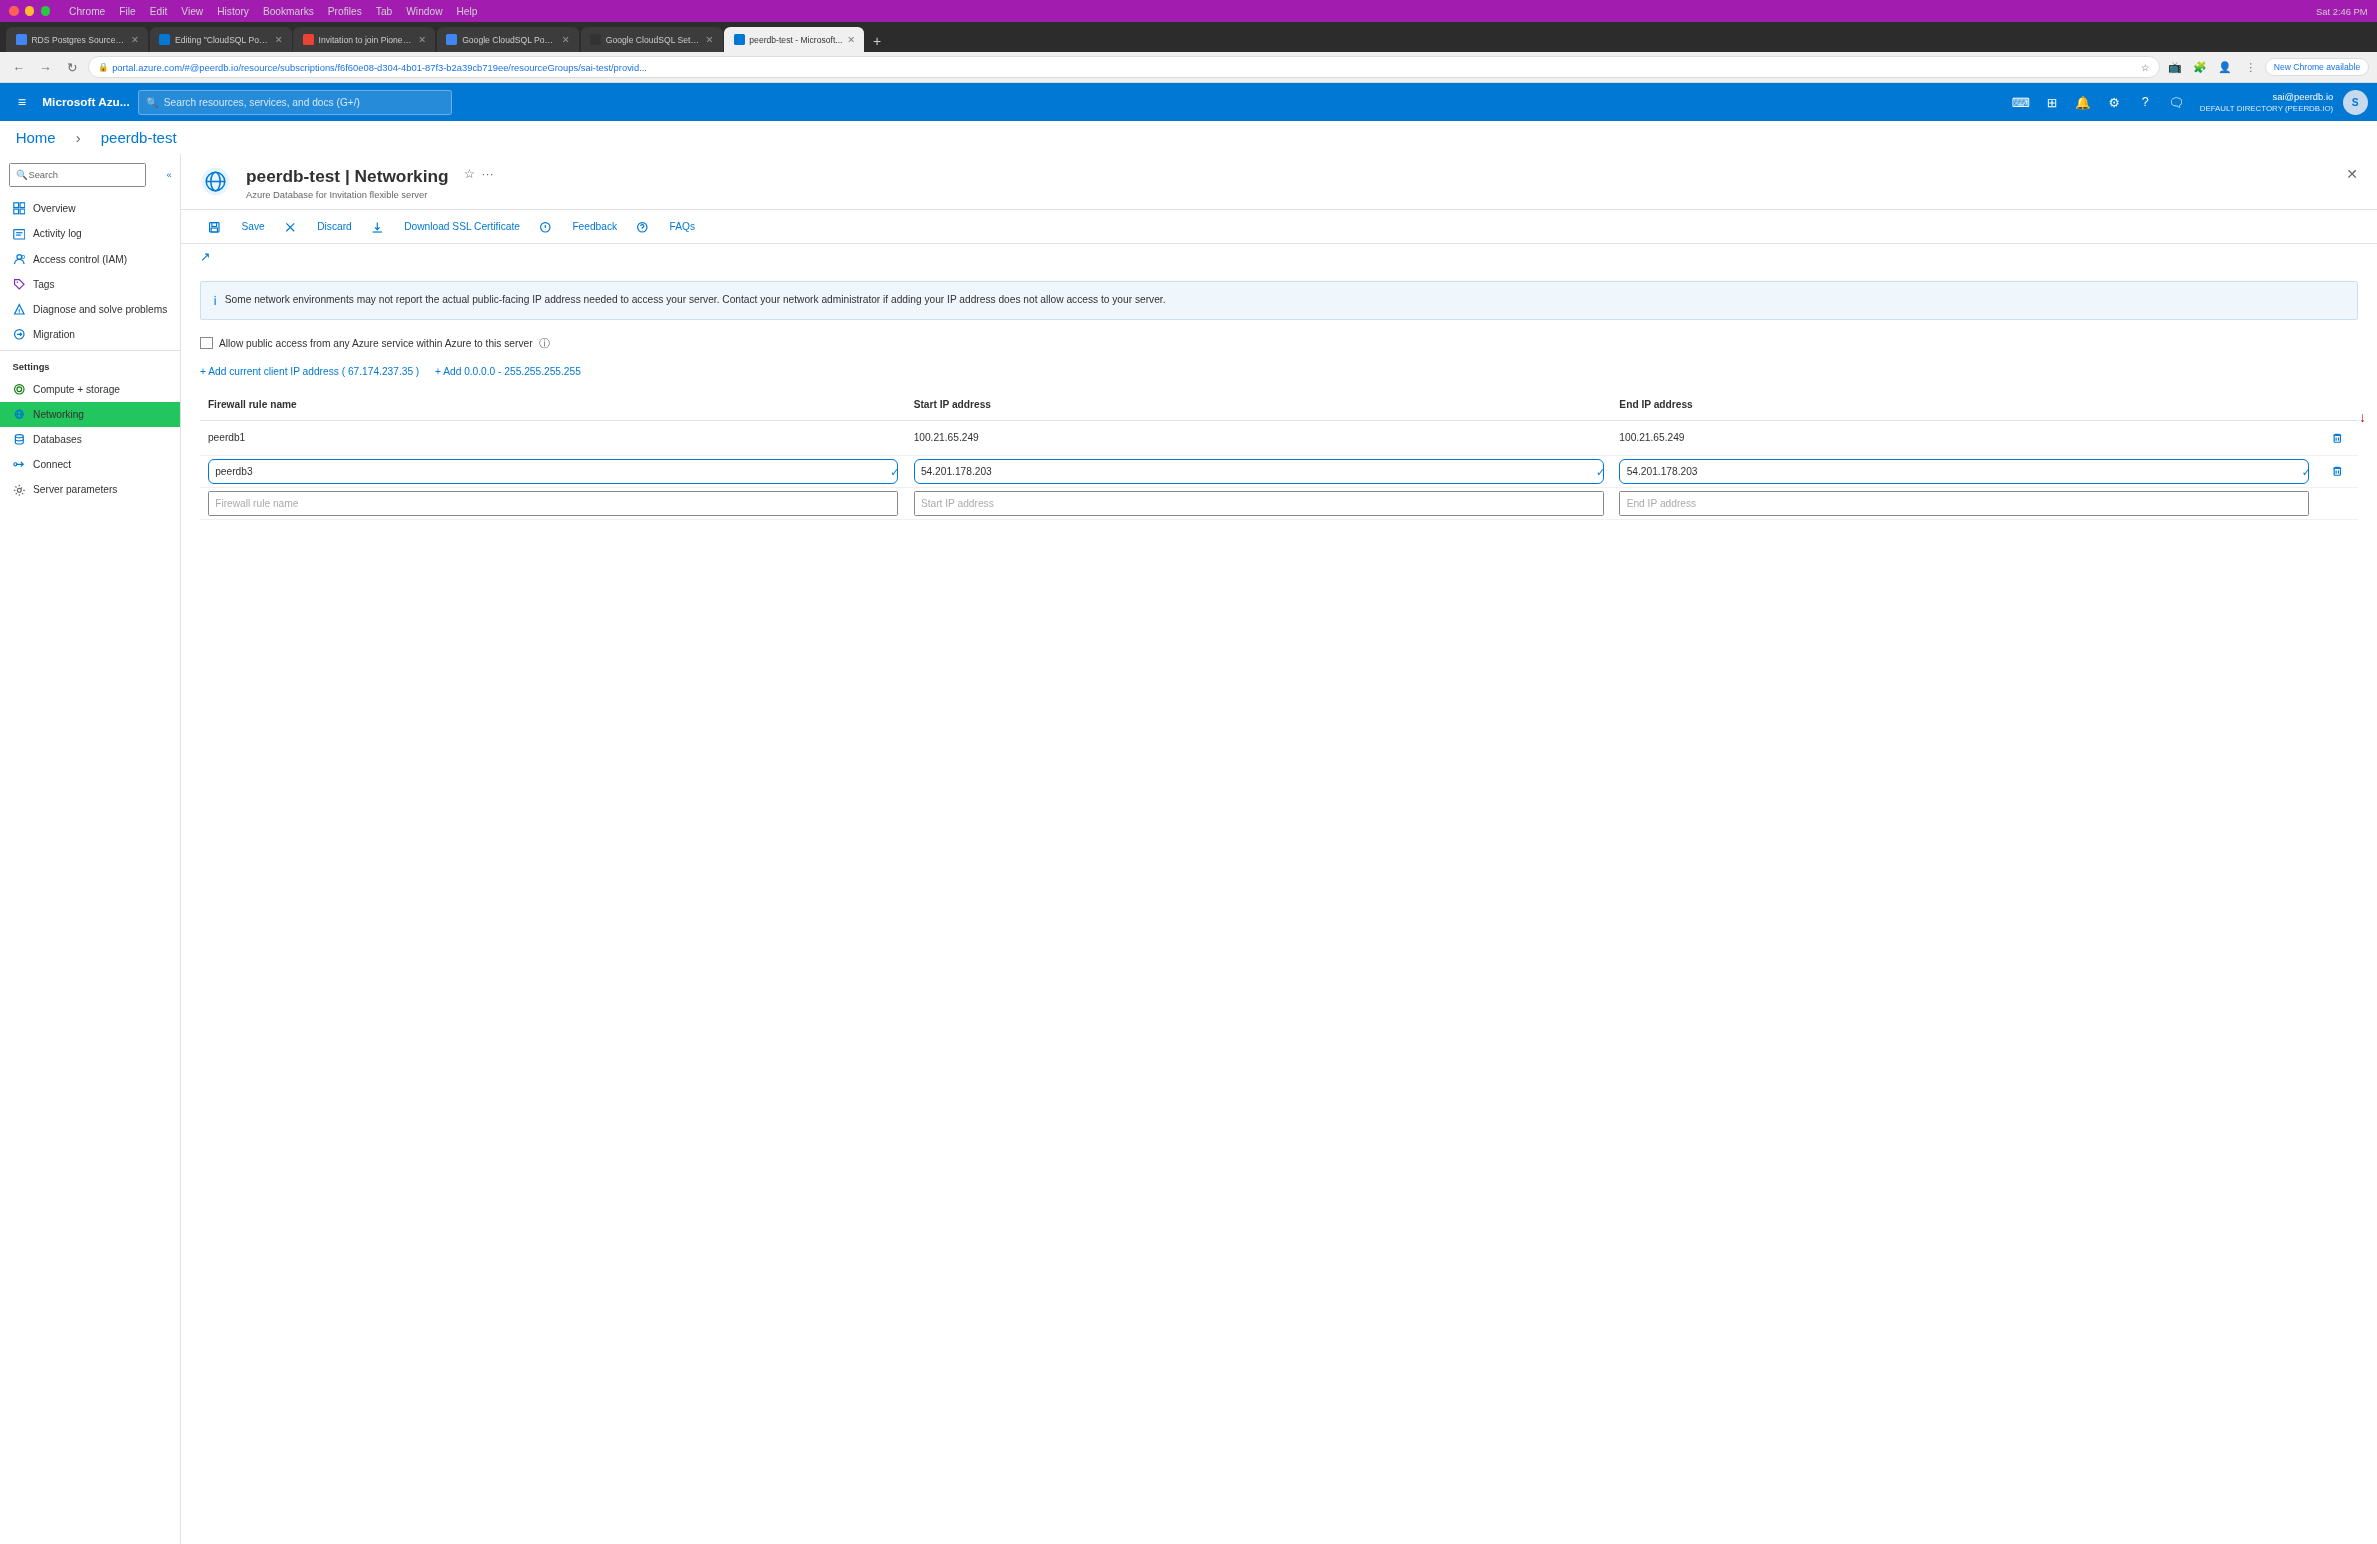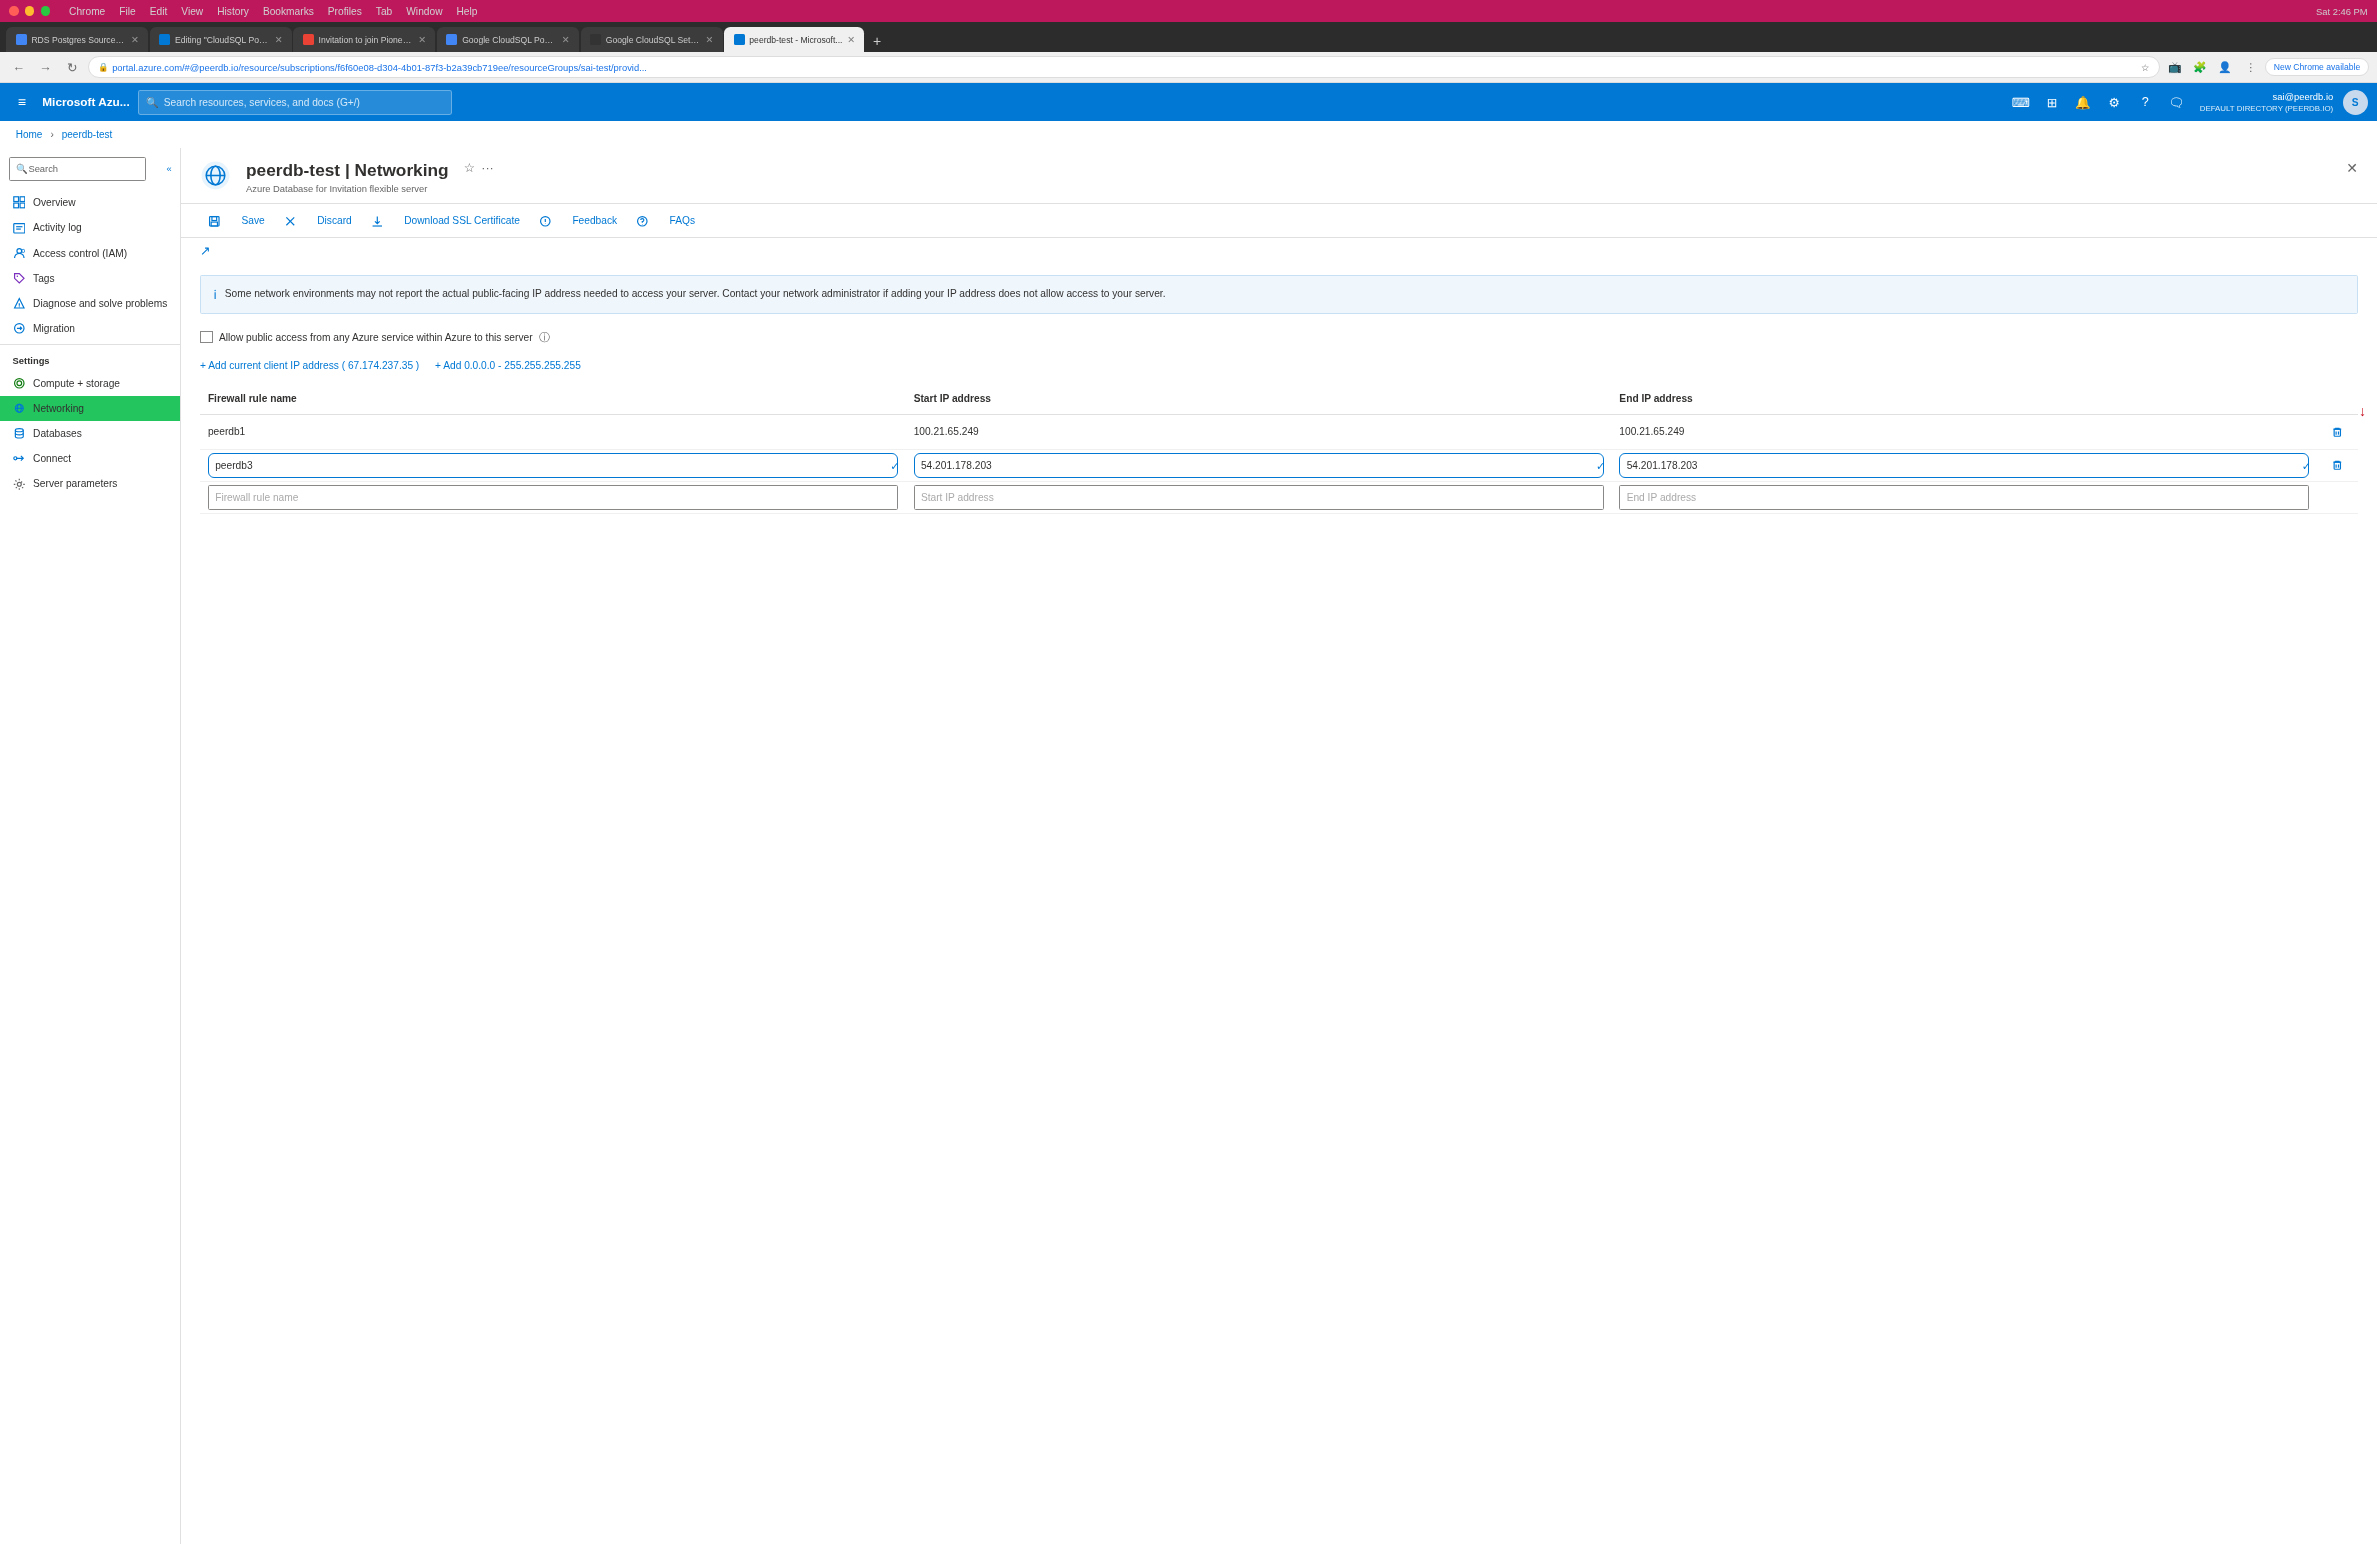--- a/index.html
+++ b/index.html
@@ -1,17 +1,17 @@
 <!DOCTYPE html>
 <html style="font-size:12.6px"><head>
   <meta charset="utf-8">
   <style>
     * { box-sizing: border-box; margin: 0; padding: 0; }
     body { font-family: 'Segoe UI', Arial, sans-serif; font-size: 10.2px; background: #f3f2f1; overflow: hidden; }
-    .mac-titlebar { background: #be185d; height: 22px; display: flex; align-items: center; padding: 0 9.4px; gap: 6.3px; }
+    .mac-titlebar { background: #a21caf; height: 22px; display: flex; align-items: center; padding: 0 9.4px; gap: 6.3px; }
     .mac-btn { width: 9.4px; height: 9.4px; border-radius: 50%; }
     .mac-close { background: #ff5f57; }
     .mac-min { background: #febc2e; }
     .mac-max { background: #28c840; }
     .mac-menu { display: flex; align-items: center; gap: 14px; color: #d0d0d0; font-size: 10.2px; margin-left: 12.6px; }
 
     .browser-tabs { background: #2c2c2c; height: 30px; display: flex; align-items: flex-end; padding: 0 6.3px; gap: 1.6px; }
     .tab { height: 25px; padding: 0 9.4px; border-radius: 6.3px 6.3px 0 0; display: flex; align-items: center; gap: 4.7px; font-size: 8.6px; color: #ccc; background: #3c3c3c; min-width: 110px; max-width: 142px; cursor: pointer; position: relative; }
     .tab.active { background: #f0f0f0; color: #333; }
     .tab-favicon { width: 11px; height: 11px; border-radius: 1.6px; flex-shrink: 0; }
@@ -36,21 +36,21 @@
     .azure-logo { color: white; font-weight: 600; font-size: 11.8px; }
     .azure-search { flex: 1; max-width: 314px; height: 25px; background: rgba(255,255,255,0.15); border: 0.8px solid rgba(255,255,255,0.3); border-radius: 2.4px; display: flex; align-items: center; padding: 0 7.9px; gap: 4.7px; color: rgba(255,255,255,0.8); font-size: 10.2px; cursor: text; }
     .topbar-icons { display: flex; align-items: center; gap: 3.1px; margin-left: auto; }
     .topbar-icon { width: 28px; height: 28px; color: white; display: flex; align-items: center; justify-content: center; cursor: pointer; border-radius: 2.4px; font-size: 12.6px; }
     .user-info { color: white; text-align: right; font-size: 8.6px; line-height: 1.4; cursor: pointer; padding: 0 6.3px; }
     .user-name { font-size: 9.4px; font-weight: 500; }
     .user-dir { font-size: 7.9px; opacity: 0.85; }
     .user-avatar { width: 25px; height: 25px; border-radius: 50%; background: #c7d9ed; display: flex; align-items: center; justify-content: center; color: #0078d4; font-weight: bold; font-size: 10.2px; }
 
     
-    .breadcrumb-bar { padding: 7.9px 15.7px; display: flex; align-items: flex-start; gap: 8px; font-size: 10px; flex-shrink: 0; }
+    .breadcrumb-bar { padding: 7.9px 15.7px; display: flex; align-items: flex-start; gap: 20px; font-size: 15px; flex-shrink: 0; }
     .breadcrumb-link { color: #0078d4; cursor: pointer; text-decoration: none; }
     .breadcrumb-sep { color: #666; }
     .breadcrumb-current { color: #0078d4; cursor: pointer; }
 
     
     .content-area { display: flex; flex: 1; overflow: hidden; }
 
     
     .sidebar { width: 181px; border-right: 0.8px solid #e0e0e0; overflow-y: auto; flex-shrink: 0; background: white; }
     .sidebar-search { padding: 9.4px; }

